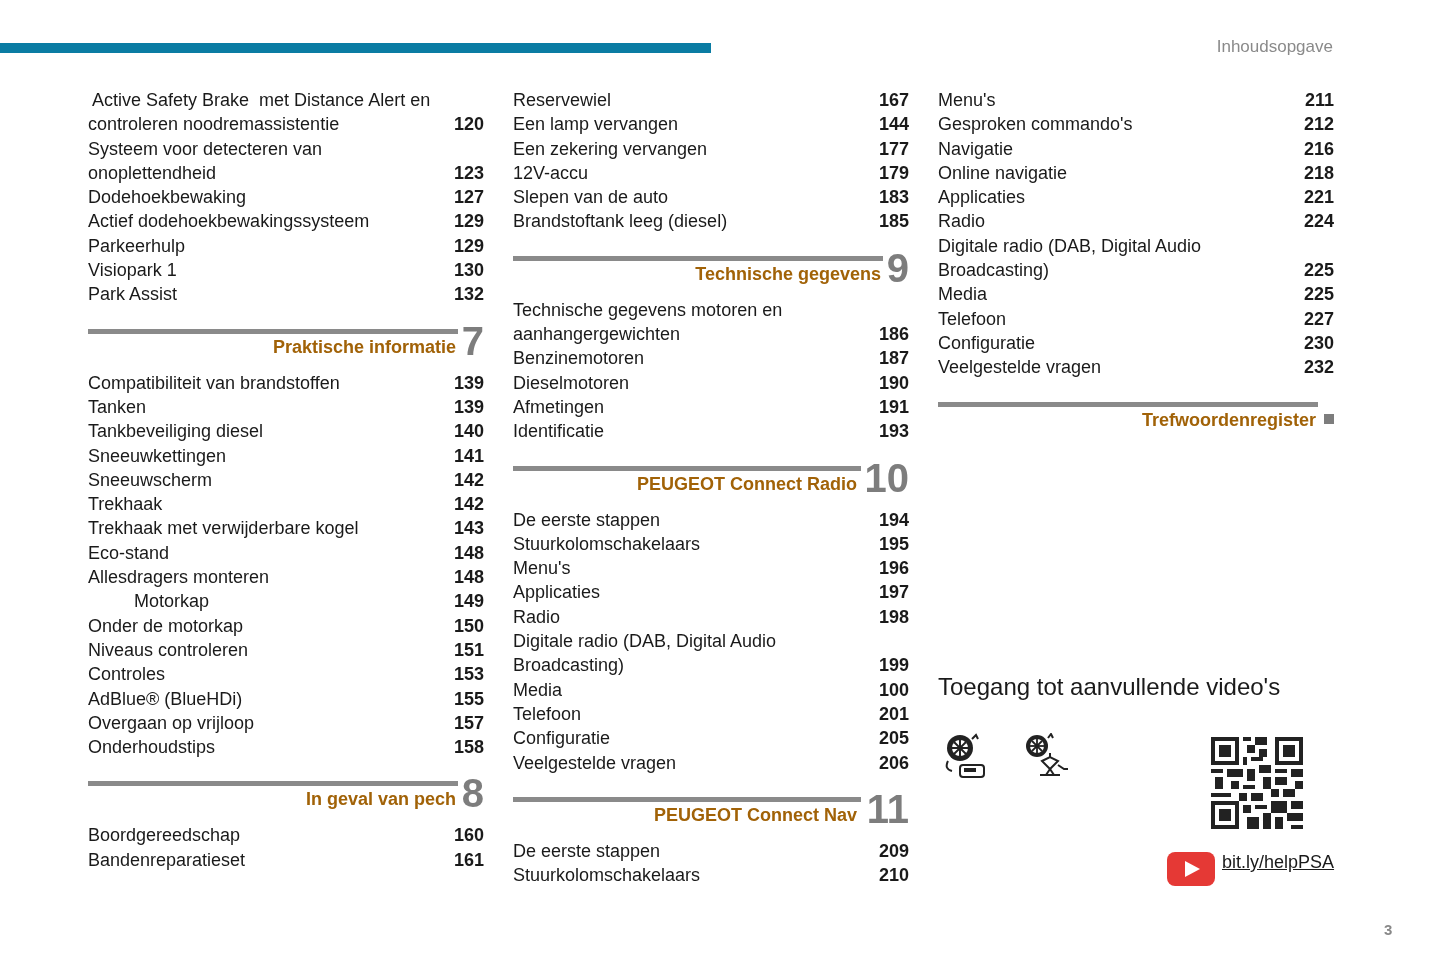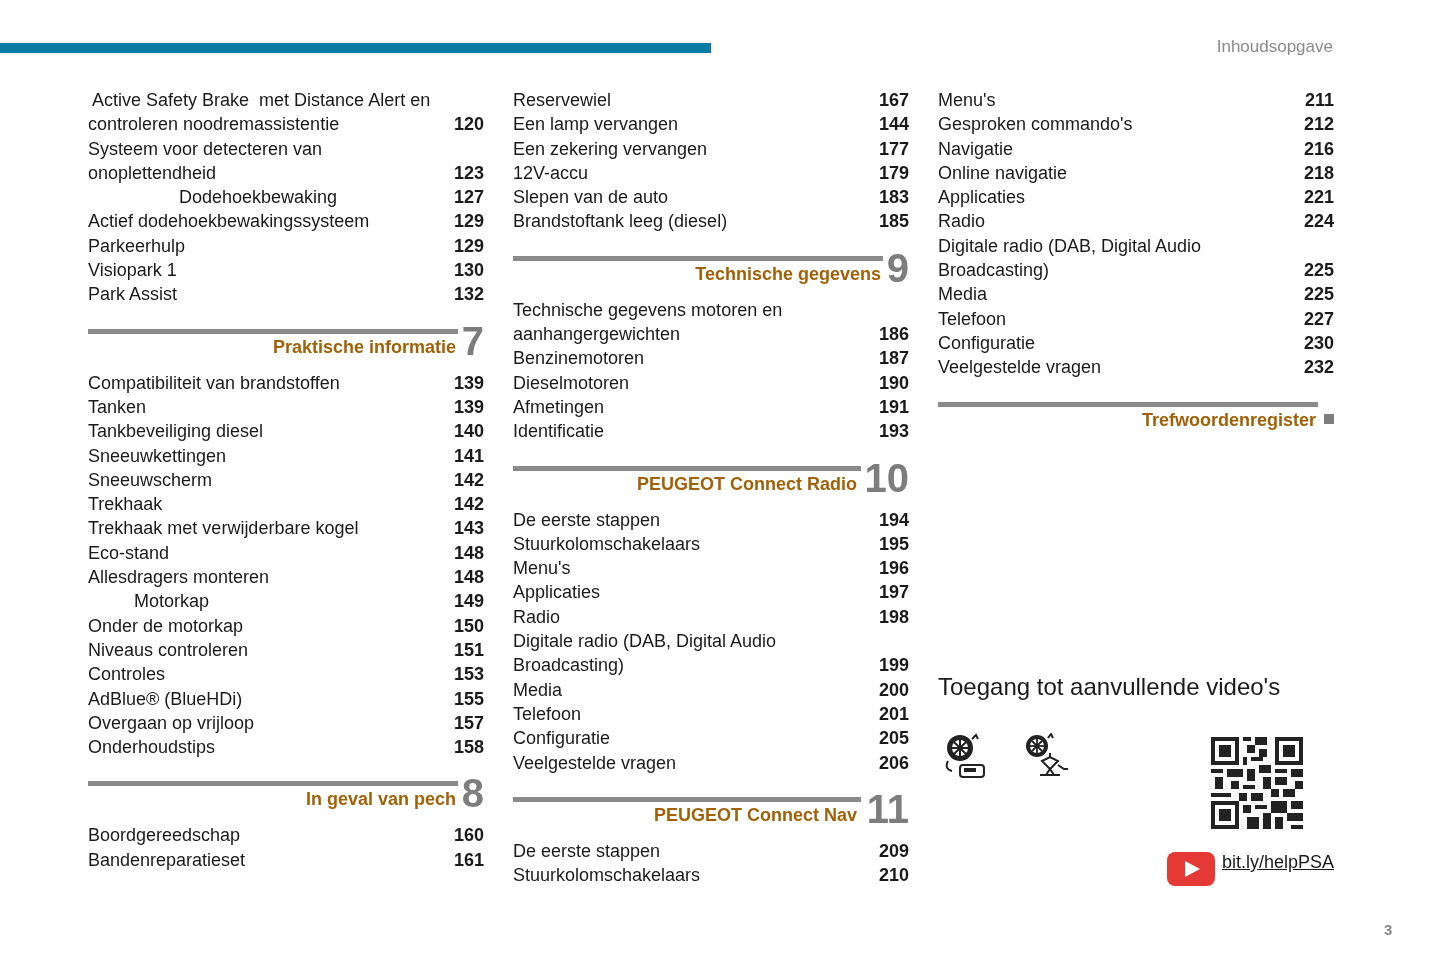--- a/index.html
+++ b/index.html
@@ -45,21 +45,21 @@
       </div>
       <div class="entry">
         <span class="t" style="white-space: pre;">Systeem voor detecteren van</span>
         <span class="p"></span>
       </div>
       <div class="entry">
         <span class="t" style="white-space: pre;">onoplettendheid</span>
         <span class="p">123</span>
       </div>
       <div class="entry">
-        <span class="t" style="white-space: pre; text-align: center;">Dodehoekbewaking</span>
+        <span class="t" style="white-space: pre;">Dodehoekbewaking</span>
         <span class="p">127</span>
       </div>
       <div class="entry">
         <span class="t" style="white-space: pre;">Actief dodehoekbewakingssysteem</span>
         <span class="p">129</span>
       </div>
       <div class="entry">
         <span class="t" style="white-space: pre;">Parkeerhulp</span>
         <span class="p">129</span>
       </div>
@@ -247,21 +247,21 @@
       <div class="entry">
         <span class="t" style="white-space: pre;">Digitale radio (DAB, Digital Audio</span>
         <span class="p"></span>
       </div>
       <div class="entry">
         <span class="t" style="white-space: pre;">Broadcasting)</span>
         <span class="p">199</span>
       </div>
       <div class="entry">
         <span class="t" style="white-space: pre;">Media</span>
-        <span class="p">200</span>
+        <span class="p">100</span>
       </div>
       <div class="entry">
         <span class="t" style="white-space: pre;">Telefoon</span>
         <span class="p">201</span>
       </div>
       <div class="entry">
         <span class="t" style="white-space: pre;">Configuratie</span>
         <span class="p">205</span>
       </div>
       <div class="entry">

